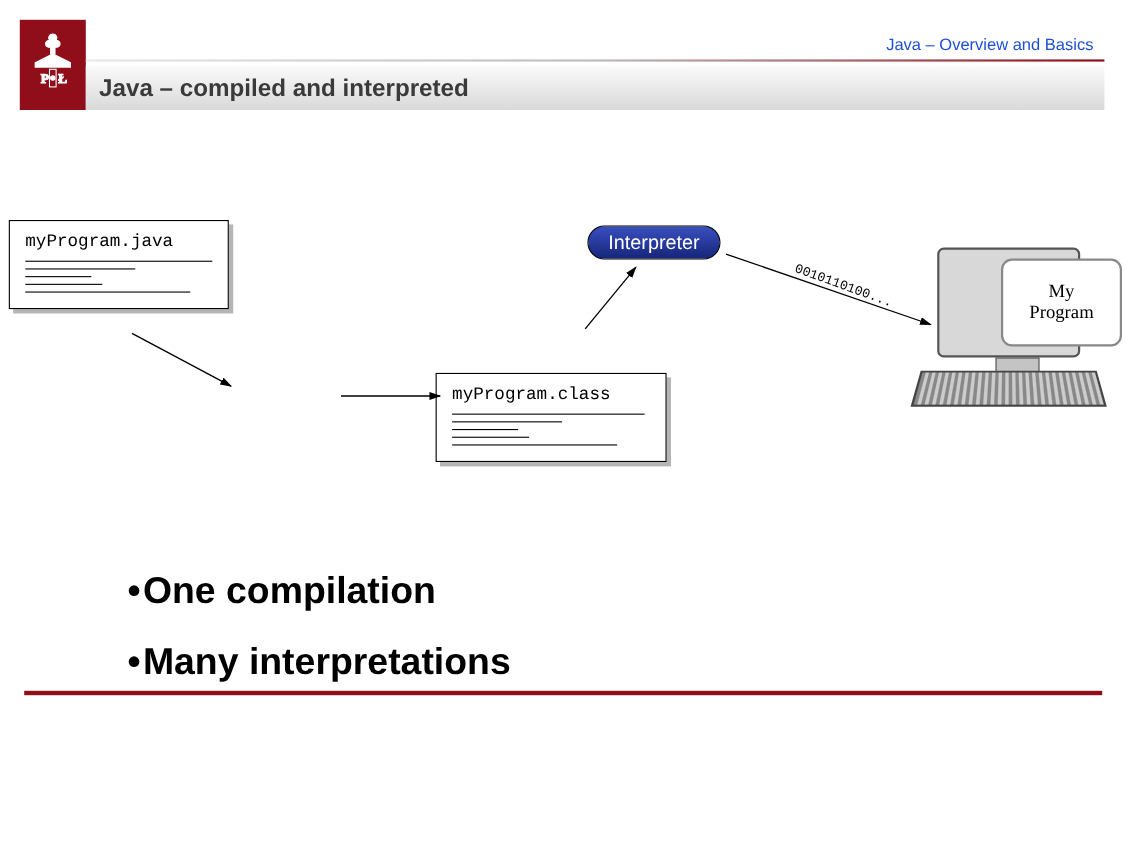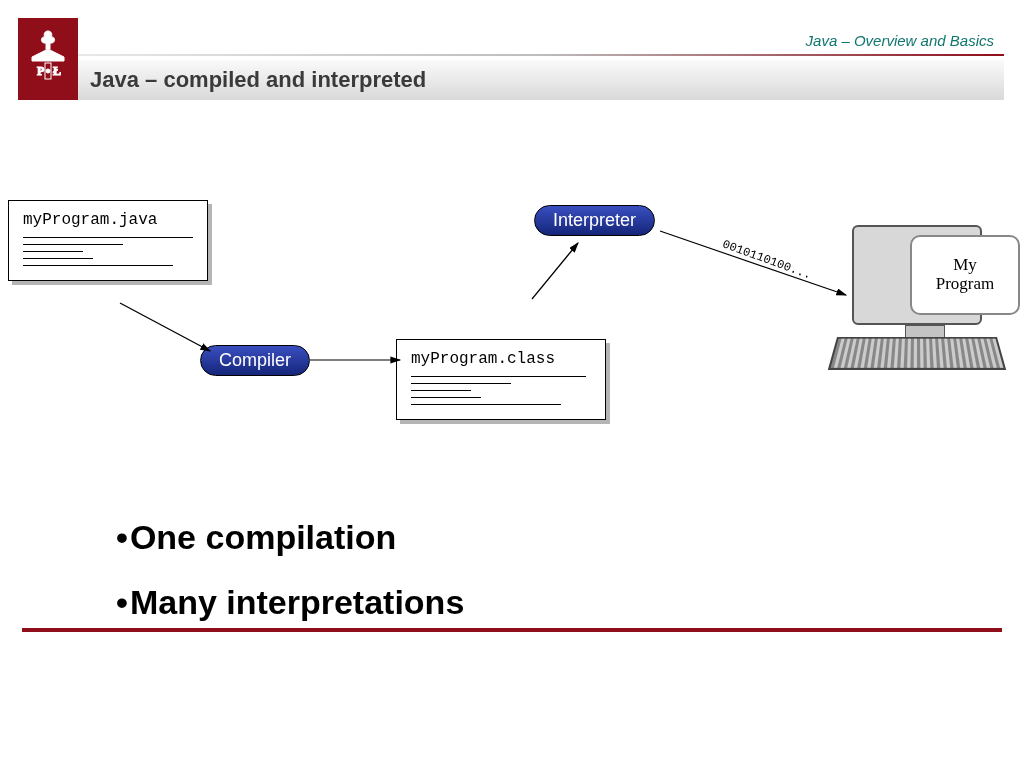--- a/index.html
+++ b/index.html
@@ -20,22 +20,21 @@
     background: #8f0e1a;
     display: flex;
     align-items: center;
     justify-content: center;
   }
   .logo-block svg { width: 44px; height: 64px; }
   .breadcrumb {
     position: absolute;
     right: 30px;
     top: 32px;
-    color: #0f766e;
-    font-style: italic;
+    color: #1d4ed8;
     font-size: 15px;
   }
   .hr-top {
     position: absolute;
     left: 78px;
     right: 20px;
     top: 54px;
     height: 2px;
     background: linear-gradient(to right, #e8e8e8 0%, #bdbdbd 50%, #8f0e1a 100%);
   }
@@ -203,23 +202,20 @@
 
   <div class="file-box" style="left:8px; top:5px; width:200px;">
     <div class="fname">myProgram.java</div>
     <div class="line" style="width:170px"></div>
     <div class="line" style="width:100px"></div>
     <div class="line" style="width:60px"></div>
     <div class="line" style="width:70px"></div>
     <div class="line" style="width:150px"></div>
   </div>
 
-  <div class="pill" style="left:200px; top:150px;">
-    <span>Compiler</span>
-  </div>
 
   <div class="file-box" style="left:396px; top:108px; width:210px;margin-top:36px;">
     <div class="fname">myProgram.class</div>
     <div class="line" style="width:175px"></div>
     <div class="line" style="width:100px"></div>
     <div class="line" style="width:60px"></div>
     <div class="line" style="width:70px"></div>
     <div class="line" style="width:150px"></div>
   </div>
 

